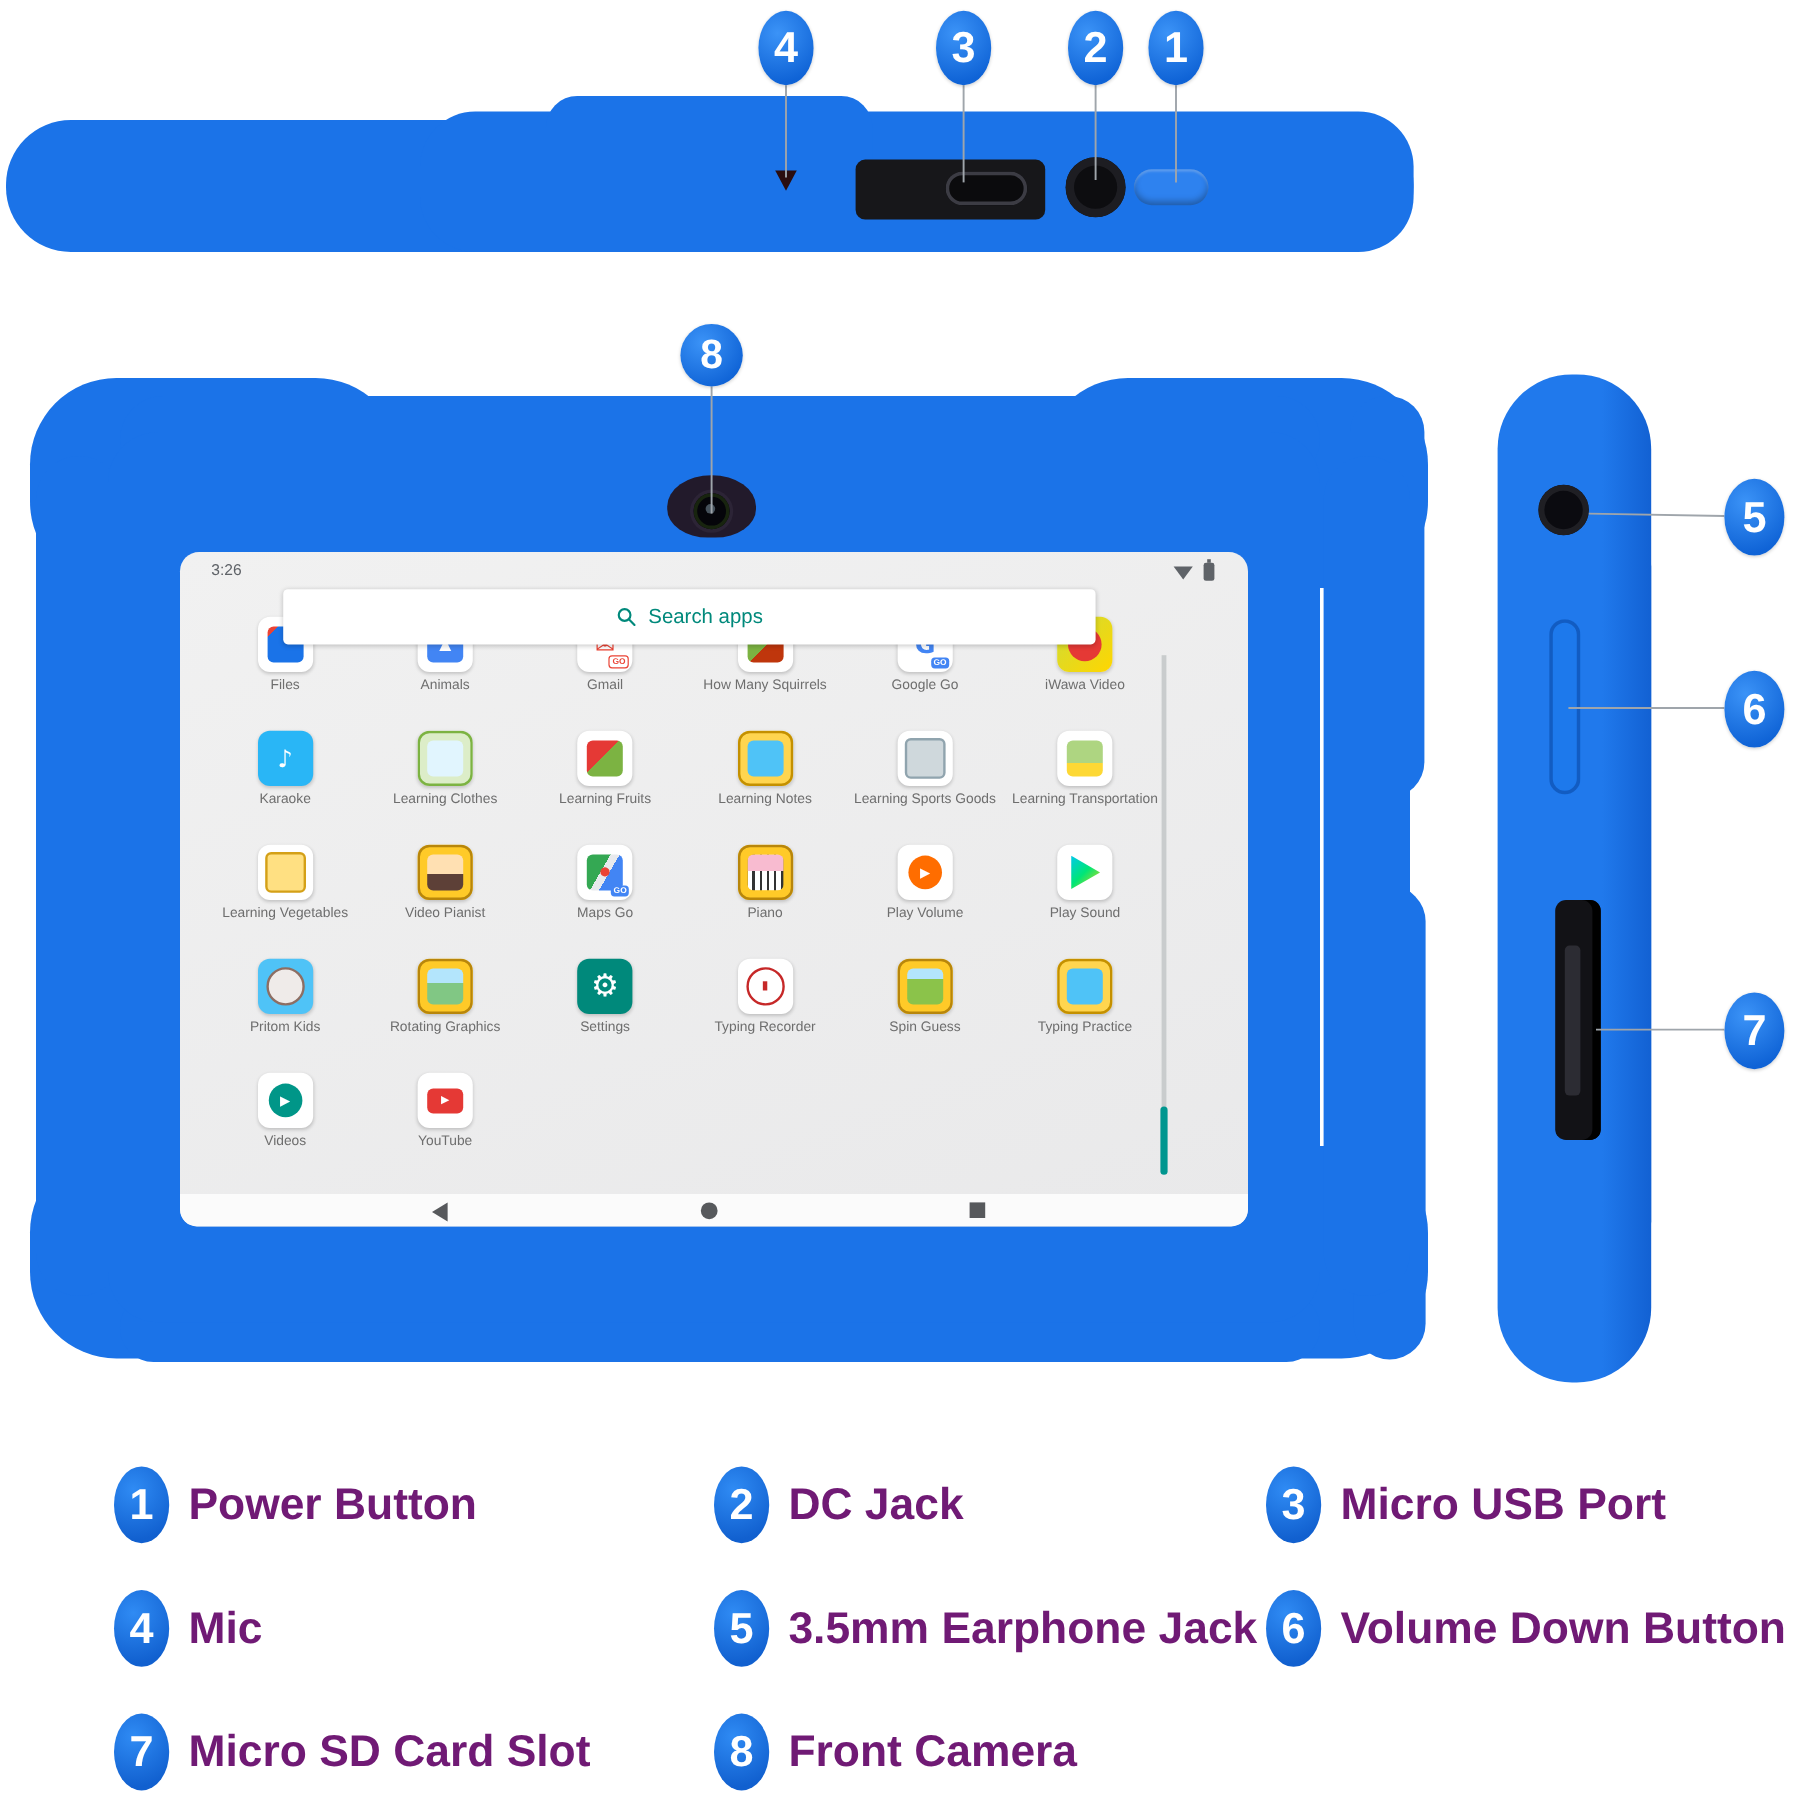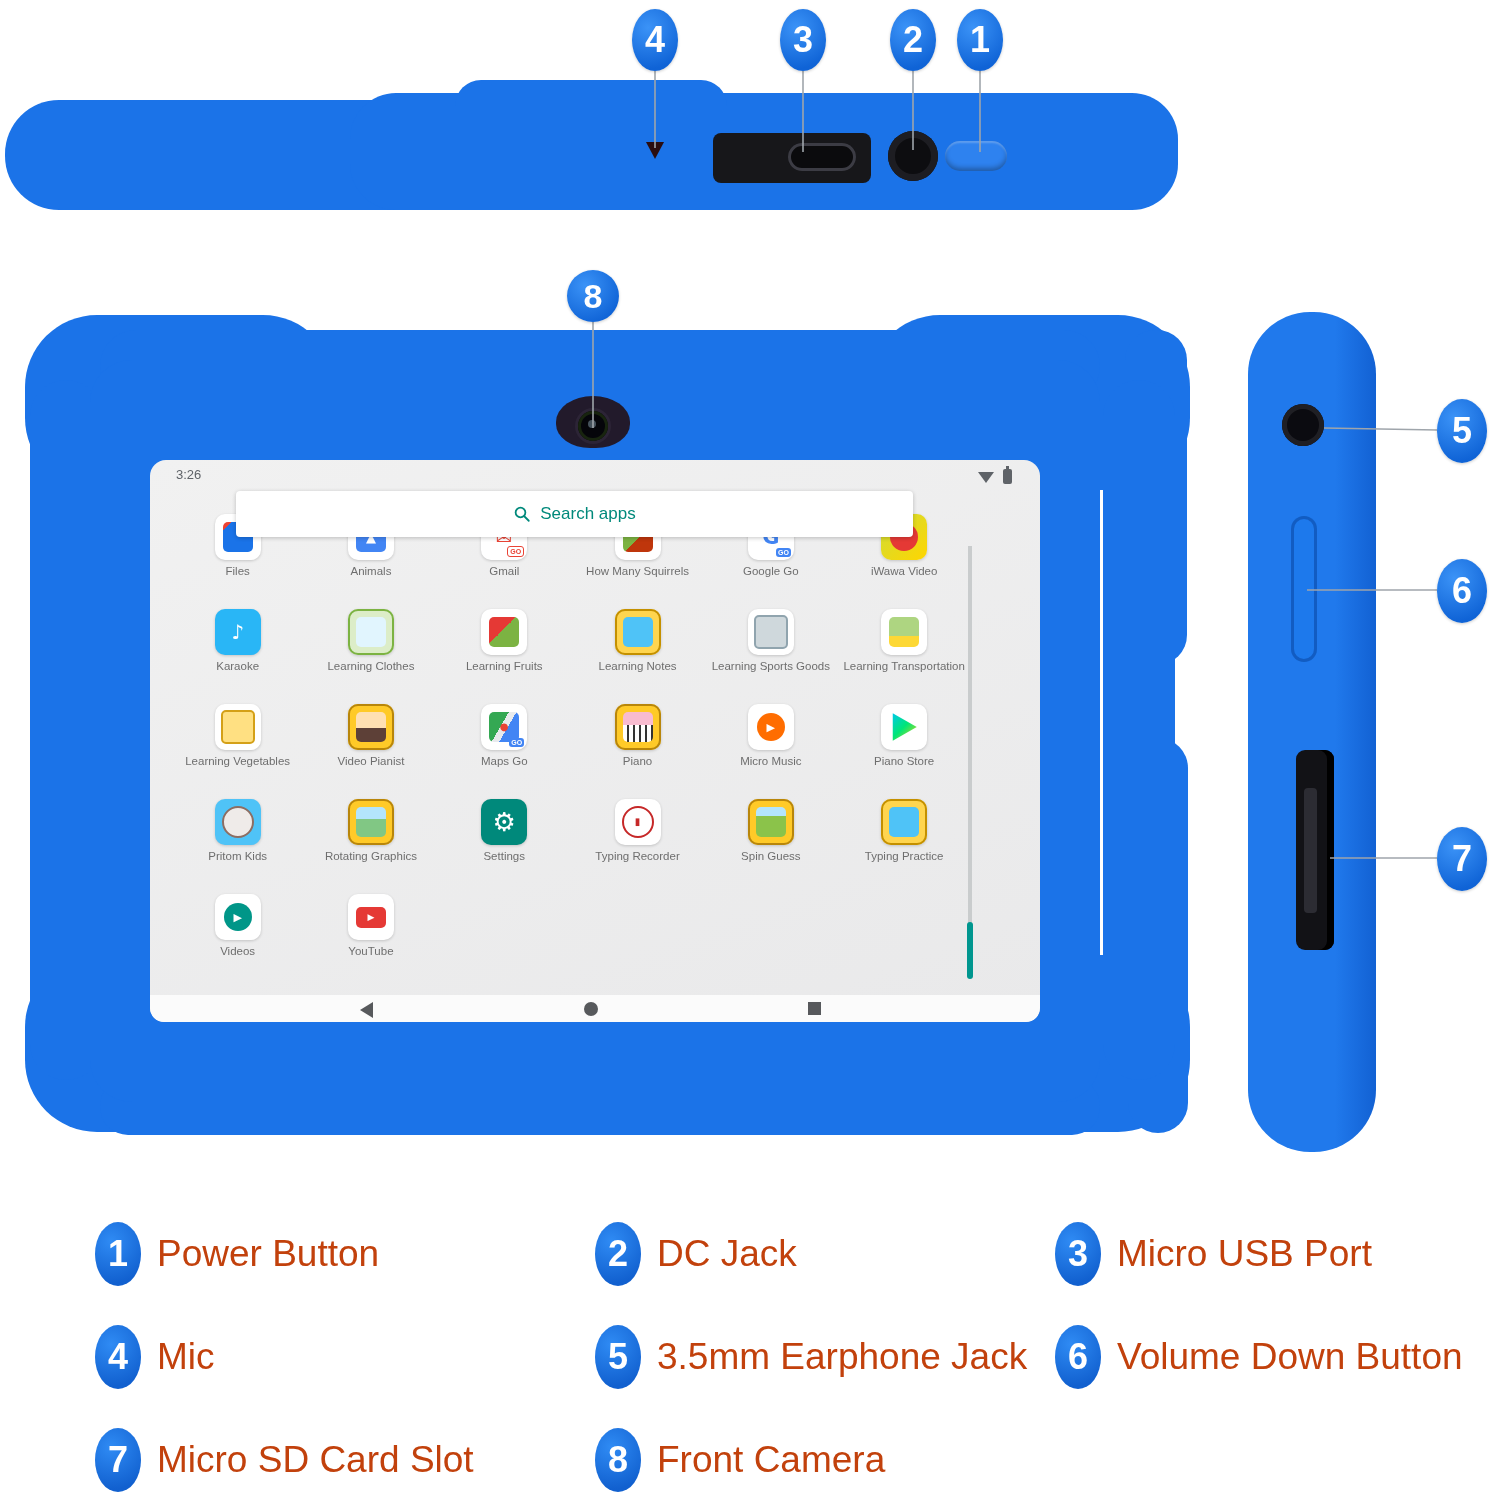--- a/index.html
+++ b/index.html
@@ -103,21 +103,21 @@
   #co6{left:1437px;top:559px;width:50px;height:64px;}
   #co7{left:1437px;top:827px;width:50px;height:64px;}
 
   #lines{left:0;top:0;width:1496px;height:1496px;z-index:8;pointer-events:none;}
 
   
   .legend-item{position:absolute;display:flex;align-items:center;gap:16px;}
   .legend-badge{width:46px;height:64px;border-radius:50%;color:#fff;font-weight:bold;font-size:36px;
                 display:flex;align-items:center;justify-content:center;flex:0 0 auto;
                 background:radial-gradient(circle at 35% 30%,#2f8bf4,#1160cf 78%);}
-  .legend-label{color:#c2410c;font-size:37px;font-weight:normal;white-space:nowrap;}
+  .legend-label{color:#701a75;font-size:37px;font-weight:bold;white-space:nowrap;}
   .lg-c1{left:95px;} .lg-c2{left:595px;} .lg-c3{left:1055px;}
   .lg-r1{top:1222px;} .lg-r2{top:1325px;} .lg-r3{top:1428px;}
 </style>
 </head>
 <body>
 
 <div id="stage">
 
   <div class="case abs" id="tv-bar"></div>
   <div class="case abs" id="tv-step"></div>
@@ -261,27 +261,27 @@
             <div class="inner rect" style="background: linear-gradient(rgb(248, 187, 208) 45%, rgba(0, 0, 0, 0) 45%), repeating-linear-gradient(90deg, rgb(255, 255, 255) 0px, rgb(255, 255, 255) 4px, rgb(51, 51, 51) 4px, rgb(51, 51, 51) 6px);"></div>
           </div>
           <div class="app-label">Piano</div>
         </div>
         <div class="app">
           <div class="card" style="background: rgb(255, 255, 255);">
             <div class="inner circle" style="background: rgb(255, 109, 0);">
               <span class="glyph" style="color: rgb(255, 255, 255); font-size: 11px;">▶</span>
             </div>
           </div>
-          <div class="app-label">Micro Music</div>
+          <div class="app-label">Play Volume</div>
         </div>
         <div class="app">
           <div class="card" style="background: rgb(255, 255, 255);">
             <div class="inner rect" style="background: linear-gradient(135deg, rgb(0, 195, 255), rgb(0, 230, 118) 50%, rgb(255, 214, 0)); clip-path: polygon(12% 4%, 12% 96%, 92% 50%);"></div>
           </div>
-          <div class="app-label">Piano Store</div>
+          <div class="app-label">Play Sound</div>
         </div>
         <div class="app">
           <div class="card" style="background: rgb(79, 195, 247);">
             <div class="inner circle" style="background: rgb(239, 235, 233); border: 2px solid rgb(141, 110, 99);"></div>
           </div>
           <div class="app-label">Pritom Kids</div>
         </div>
         <div class="app">
           <div class="card" style="background: rgb(255, 202, 40); box-shadow: rgb(184, 134, 11) 0px 0px 0px 2px inset, rgba(0, 0, 0, 0.18) 0px 1px 3px;">
             <div class="inner rect" style="background: linear-gradient(rgb(179, 229, 252) 40%, rgb(129, 199, 132) 40%);"></div>

